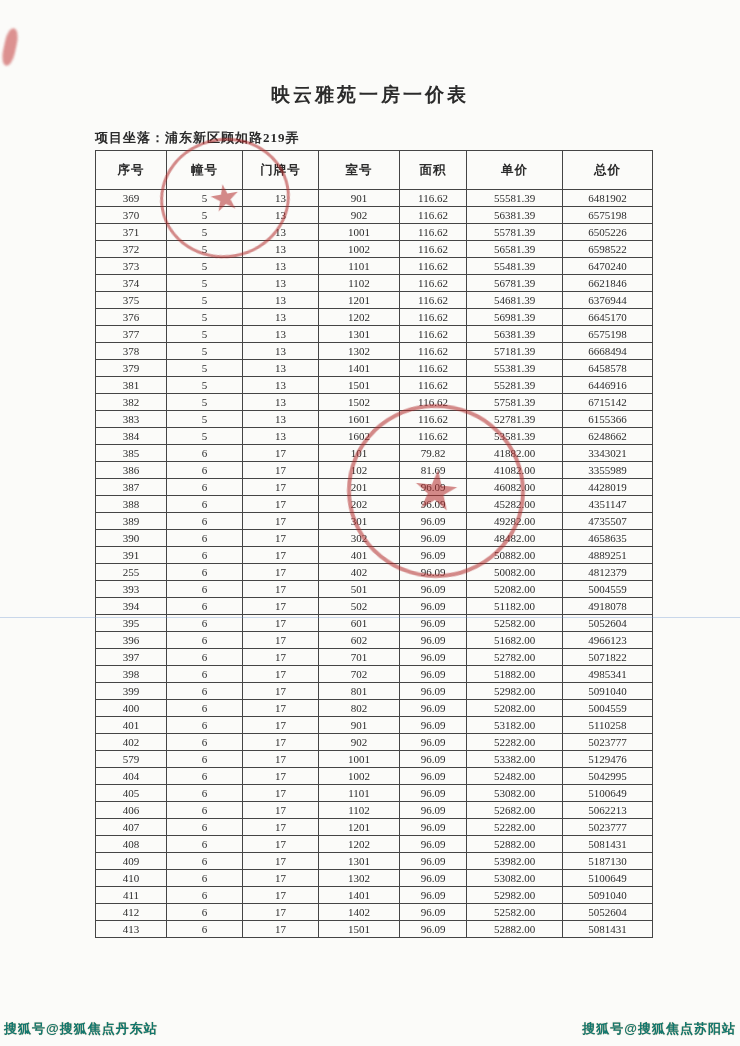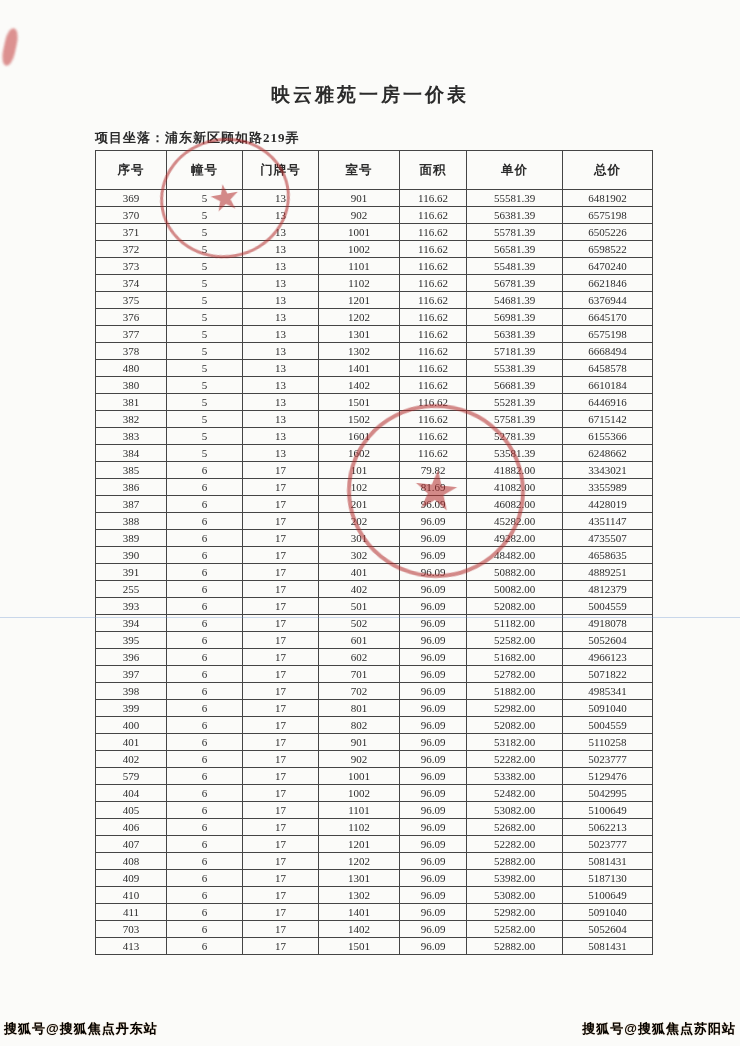--- a/index.html
+++ b/index.html
@@ -61,21 +61,21 @@
     background:rgba(190,40,40,0.5); border-radius:6px/14px;
     transform:rotate(12deg); filter:blur(1px);
   }
   .scan-line {
     position:absolute; left:0; top:617px; width:100%; height:1px;
     background:rgba(110,150,205,0.35);
   }
   .watermark {
     position:absolute; bottom:8px;
     font-family:"Liberation Sans", sans-serif;
-    font-size:13px; font-weight:bold; color:#000000;
+    font-size:13px; font-weight:bold; color:#0f766e;
     letter-spacing:1px; text-shadow:0 0 1px rgba(196,120,42,0.5);
   }
   .wm-left { left:4px; }
   .wm-right { right:4px; }
 </style>
 </head>
 <body>
 
 <div class="page">
 
@@ -182,36 +182,27 @@
         <tr>
           <td>378</td>
           <td>5</td>
           <td>13</td>
           <td>1302</td>
           <td>116.62</td>
           <td>57181.39</td>
           <td>6668494</td>
         </tr>
         <tr>
-          <td>480</td>
+          <td>379</td>
           <td>5</td>
           <td>13</td>
           <td>1401</td>
           <td>116.62</td>
           <td>55381.39</td>
           <td>6458578</td>
-        </tr>
-        <tr>
-          <td>380</td>
-          <td>5</td>
-          <td>13</td>
-          <td>1402</td>
-          <td>116.62</td>
-          <td>56681.39</td>
-          <td>6610184</td>
         </tr>
         <tr>
           <td>381</td>
           <td>5</td>
           <td>13</td>
           <td>1501</td>
           <td>116.62</td>
           <td>55281.39</td>
           <td>6446916</td>
         </tr>
@@ -479,21 +470,21 @@
         <tr>
           <td>411</td>
           <td>6</td>
           <td>17</td>
           <td>1401</td>
           <td>96.09</td>
           <td>52982.00</td>
           <td>5091040</td>
         </tr>
         <tr>
-          <td>703</td>
+          <td>412</td>
           <td>6</td>
           <td>17</td>
           <td>1402</td>
           <td>96.09</td>
           <td>52582.00</td>
           <td>5052604</td>
         </tr>
         <tr>
           <td>413</td>
           <td>6</td>

